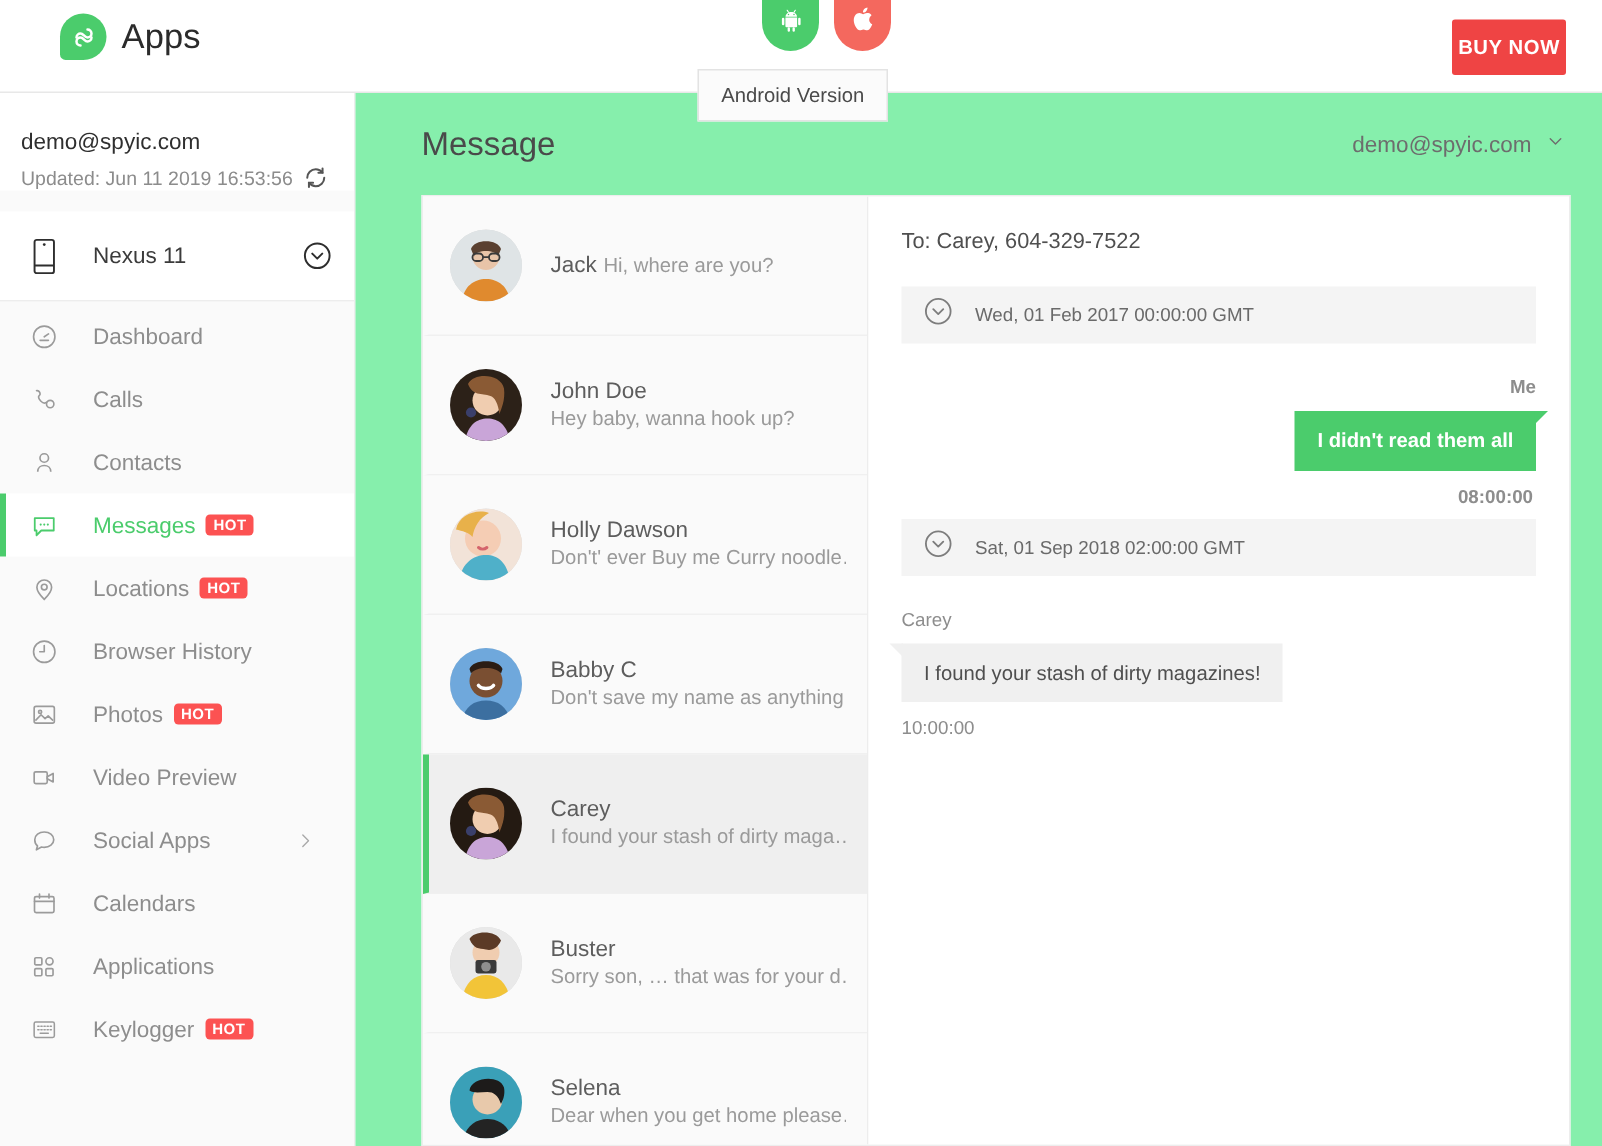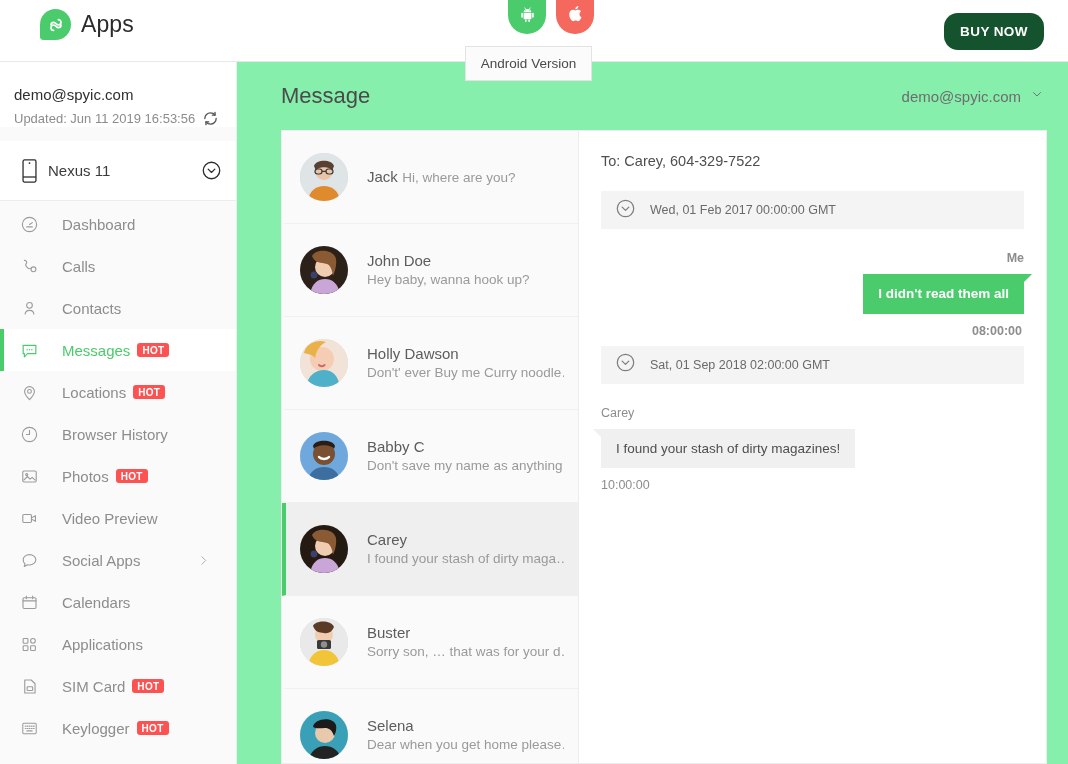--- a/index.html
+++ b/index.html
@@ -33,43 +33,43 @@
   .ptab.apple { background: #f4685e; }
 
   .tooltip {
     position: absolute; left: 465px; top: 46px; width: 127px; height: 35px;
     background: #fbfbfb; border: 1px solid #e3e3e3;
     display: flex; align-items: center; justify-content: center;
     font-size: 13.5px; color: #4a4a4a; z-index: 25;
   }
 
   .buy-now {
-    position: absolute; right: 24px; top: 13px; width: 100px; height: 37px;
-    background: #14532d; color: #fff; border: none; border-radius: 14px;
+    position: absolute; right: 24px; top: 13px; width: 76px; height: 37px;
+    background: #ef4444; color: #fff; border: none; border-radius: 2px;
     font-size: 13.5px; font-weight: bold; letter-spacing: .4px; cursor: pointer;
     font-family: "Liberation Sans", sans-serif;
   }
 
   
   .sidebar {
     position: absolute; left: 0; top: 62px; width: 237px; height: 702px;
     background: #fafafa; border-right: 1px solid #ededed; overflow: hidden;
   }
   .acct { padding: 24px 0 0 14px; background: #ffffff; }
   .acct-email { font-size: 15px; color: #2f2f2f; margin-bottom: 7px; }
   .acct-updated { font-size: 13px; color: #8c8c8c; display: flex; align-items: center; gap: 7px; }
   .refresh-icon { cursor: pointer; display: inline-flex; }
 
   .device-row {
     height: 60px; margin-top: 14px; background: #ffffff;
     border-bottom: 1px solid #ededed;
     display: flex; align-items: center; padding: 0 14px; cursor: pointer;
   }
   .device-icon { width: 30px; display: flex; justify-content: center; }
-  .device-name { font-size: 15px; color: #3b3b3b; margin-left: 4px; flex: 1; }
+  .device-name { font-size: 15px; color: #3b3b3b; margin-left: 18px; flex: 1; }
   .device-caret { display: flex; }
 
   .nav { padding-top: 2px; }
   .nav-item {
     height: 42px; display: flex; align-items: center; padding-left: 14px;
     cursor: pointer; position: relative; border-left: 4px solid transparent;
     padding-left: 10px;
   }
   .nav-item .ico { width: 30px; display: flex; justify-content: center; align-items: center; }
   .nav-label { font-size: 15px; color: #8d8d8d; margin-left: 18px; white-space: nowrap; }
@@ -335,29 +335,20 @@
         <svg width="19" height="19" viewBox="0 0 24 24" fill="none" stroke="#9b9b9b" stroke-width="1.4">
           <rect x="4" y="4.4" width="6" height="6" rx="1"></rect>
           <rect x="4" y="13.6" width="6" height="6" rx="1"></rect>
           <rect x="13.4" y="13.6" width="6" height="6" rx="1"></rect>
           <circle cx="16.4" cy="7.4" r="3"></circle>
         </svg>
       </span>
       <span class="nav-label">Applications</span>
     </div>
 
-    <div class="nav-item">
-      <span class="ico">
-        <svg width="19" height="19" viewBox="0 0 24 24" fill="none" stroke="#9b9b9b" stroke-width="1.4">
-          <path d="M6 3.8h8.2L19 8.5v11.7H6z" stroke-linejoin="round"></path>
-          <rect x="9" y="12.4" width="7" height="4.6" rx="1"></rect>
-        </svg>
-      </span>
-      <span class="nav-label"><span>SIM Card</span><span class="hot">HOT</span></span>
-    </div>
 
     <div class="nav-item">
       <span class="ico">
         <svg width="19" height="19" viewBox="0 0 24 24" fill="none" stroke="#9b9b9b" stroke-width="1.3">
           <rect x="3.5" y="5.5" width="17" height="13" rx="1.4"></rect>
           <path d="M6.6 9h1M9.2 9h1M11.8 9h1M14.4 9h1M17 9h1M6.6 12h1M9.2 12h1M11.8 12h1M14.4 12h1M17 12h1M8.6 15h6.8" stroke-linecap="round"></path>
         </svg>
       </span>
       <span class="nav-label"><span>Keylogger</span><span class="hot">HOT</span></span>
     </div>

